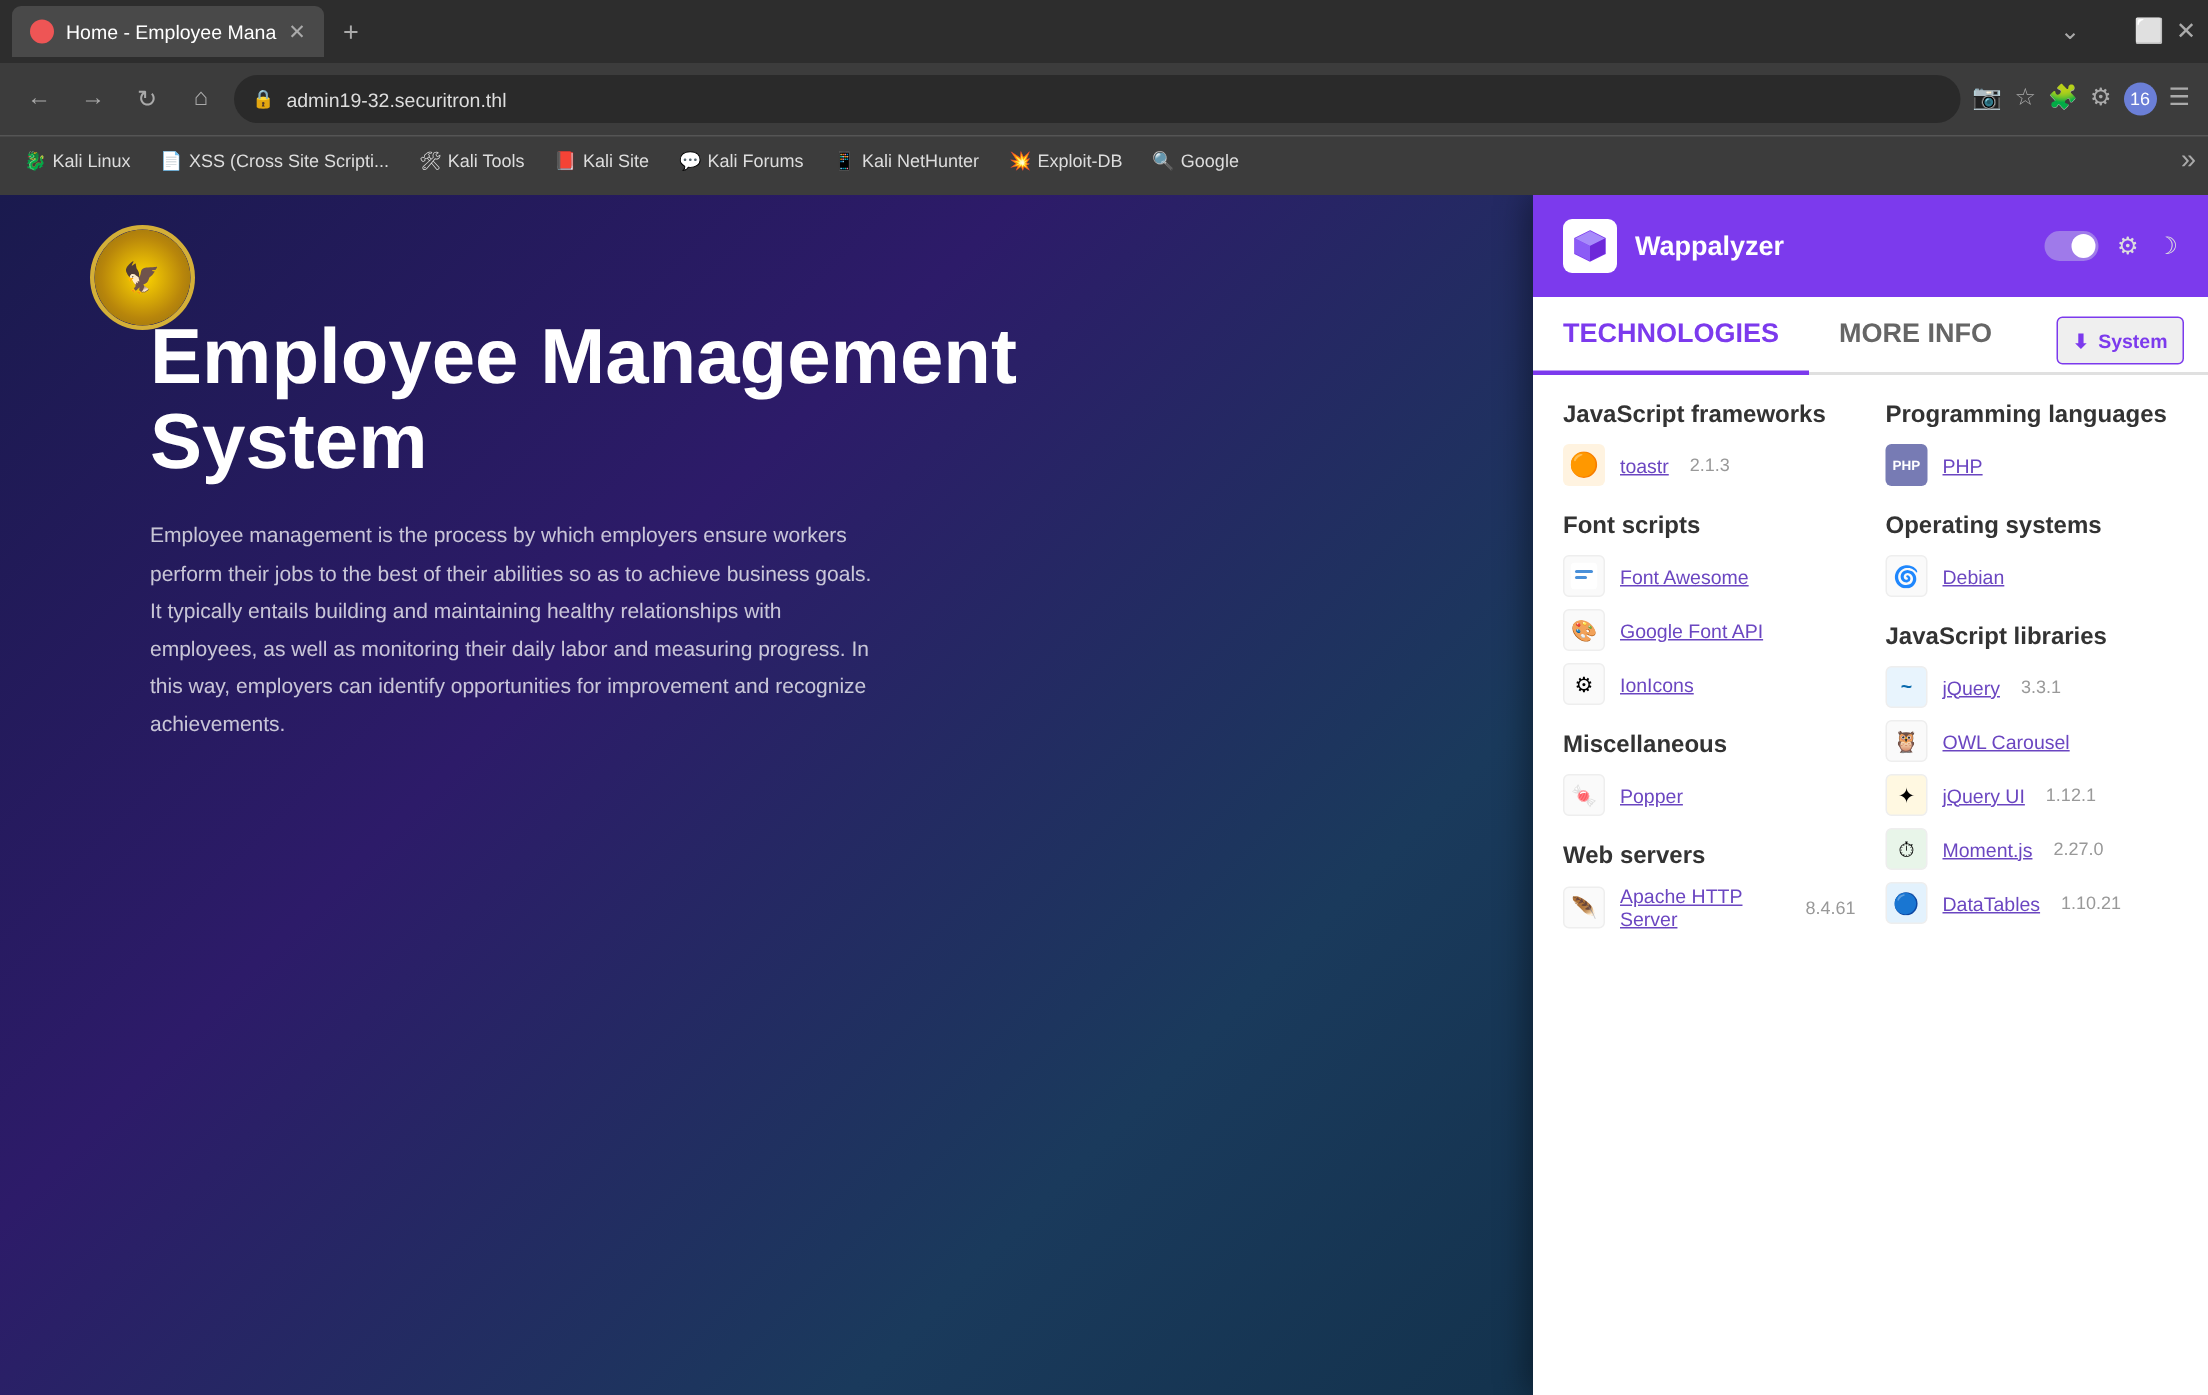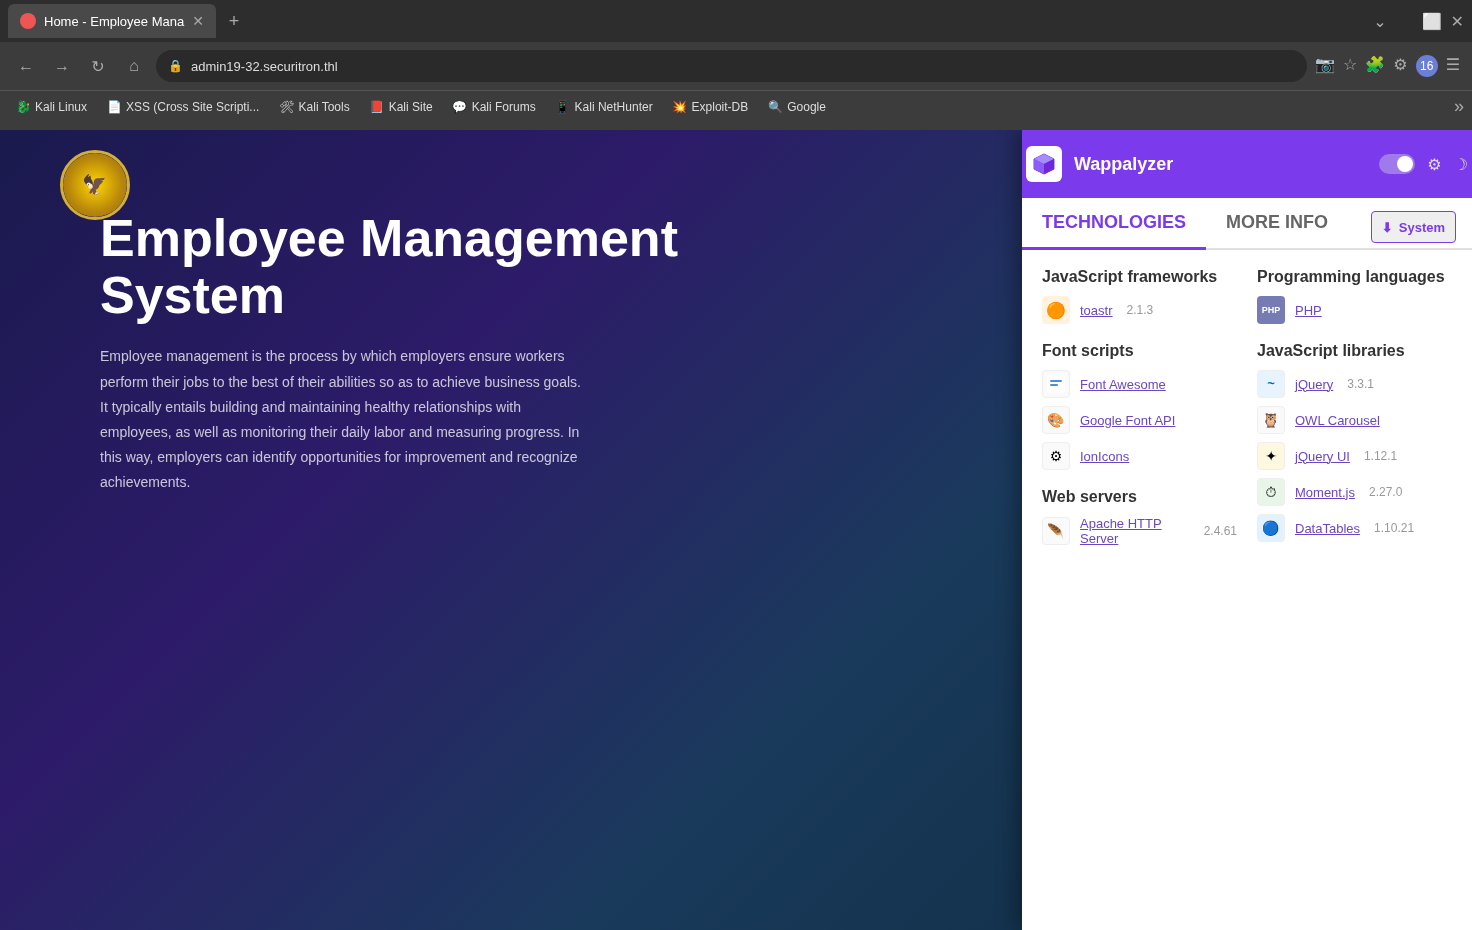--- a/index.html
+++ b/index.html
@@ -38,21 +38,21 @@
     
     .hero-content { position: absolute; top: 80px; left: 100px; color: #fff; max-width: 600px; z-index: 5; }
     .hero-title { font-size: 52px; font-weight: bold; line-height: 1.1; margin-bottom: 20px; }
     .hero-desc { font-size: 14px; line-height: 1.8; color: rgba(255,255,255,0.75); max-width: 490px; }
 
     
     .hero-image { position: absolute; right: 0; top: 0; bottom: 0; width: 400px; background: #4a3728; overflow: hidden; }
 
     
     .wappalyzer-panel { position: absolute; top: 0; right: 0; width: 450px; height: 100%; background: #fff; z-index: 100; box-shadow: -4px 0 20px rgba(0,0,0,0.4); overflow-y: auto; }
-    .wapp-header { background: #7c3aed; padding: 16px 4px; display: flex; align-items: center; gap: 12px; }
+    .wapp-header { background: #7c3aed; padding: 16px 20px; display: flex; align-items: center; gap: 12px; }
     .wapp-logo { width: 36px; height: 36px; background: #fff; border-radius: 6px; display: flex; align-items: center; justify-content: center; }
     .wapp-logo svg { width: 24px; height: 24px; }
     .wapp-title { color: #fff; font-size: 18px; font-weight: bold; }
     .wapp-controls { margin-left: auto; display: flex; gap: 12px; align-items: center; }
     .wapp-toggle { width: 36px; height: 20px; background: #9f7aea; border-radius: 10px; position: relative; cursor: pointer; }
     .wapp-toggle::after { content: ''; position: absolute; right: 2px; top: 2px; width: 16px; height: 16px; background: #fff; border-radius: 50%; }
     .wapp-icon-btn { color: #ddd; cursor: pointer; font-size: 16px; }
     .wapp-tab { padding: 14px 20px; font-size: 18px; font-weight: 700; color: #666; cursor: pointer; border-bottom: 3px solid transparent; margin-bottom: -2px; }
     .wapp-tab.active { color: #7c3aed; border-bottom-color: #7c3aed; }
     .wapp-export-btn { margin-left: auto; margin-right: 16px; margin-top: 8px; display: flex; align-items: center; gap: 6px; color: #7c3aed; font-size: 13px; font-weight: 600; cursor: pointer; border: 1.5px solid #7c3aed; border-radius: 4px; padding: 4px 10px; height: 32px; align-self: center; }
@@ -240,41 +240,55 @@
             <div class="wapp-tech-item">
               <div class="wapp-tech-icon" style="background:#fafafa; border:1px solid #eee; font-size:14px;">🎨</div>
               <span class="wapp-tech-name">Google Font API</span>
             </div>
             <div class="wapp-tech-item">
               <div class="wapp-tech-icon" style="background:#fafafa; border:1px solid #eee; font-size:14px;">⚙</div>
               <span class="wapp-tech-name">IonIcons</span>
             </div>
           </div>
 
+          <div class="wapp-section">
+            <div class="wapp-section-title">Miscellaneous</div>
+            <div class="wapp-tech-item">
+              <div class="wapp-tech-icon" style="background:#fafafa; border:1px solid #eee; font-size:14px;">🍬</div>
+              <span class="wapp-tech-name">Popper</span>
+            </div>
+          </div>
 
           <div class="wapp-section">
             <div class="wapp-section-title">Web servers</div>
             <div class="wapp-tech-item">
               <div class="wapp-tech-icon" style="background:#fafafa; border:1px solid #eee; font-size:14px;">🪶</div>
               <span class="wapp-tech-name">Apache HTTP Server</span>
-              <span class="wapp-tech-version">2.4.61</span>
+              <span class="wapp-tech-version">8.4.61</span>
             </div>
           </div>
         </div>
 
         <div>
 
           <div class="wapp-section">
             <div class="wapp-section-title">Programming languages</div>
             <div class="wapp-tech-item">
               <div class="wapp-tech-icon icon-php" style="background:#777bb4;color:#fff;font-size:9px;font-weight:bold;text-align:center;line-height:28px;">PHP</div>
               <span class="wapp-tech-name">PHP</span>
             </div>
           </div>
 
+          <div class="wapp-section">
+            <div class="wapp-section-title">Operating systems</div>
+            <div class="wapp-tech-item">
+              <div class="wapp-tech-icon" style="background:#fafafa; border:1px solid #eee; font-size:14px;">🌀</div>
+              <span class="wapp-tech-name">Debian</span>
+            </div>
+          </div>
 
           <div class="wapp-section">
             <div class="wapp-section-title">JavaScript libraries</div>
             <div class="wapp-tech-item">
               <div class="wapp-tech-icon" style="background:#e8f4fd; border:1px solid #eee; color:#0769ad; font-weight:bold; font-size:13px; text-align:center; line-height:28px;">~</div>
               <span class="wapp-tech-name">jQuery</span>
               <span class="wapp-tech-version">3.3.1</span>
             </div>
             <div class="wapp-tech-item">
               <div class="wapp-tech-icon" style="background:#fafafa; border:1px solid #eee; font-size:14px;">🦉</div>

